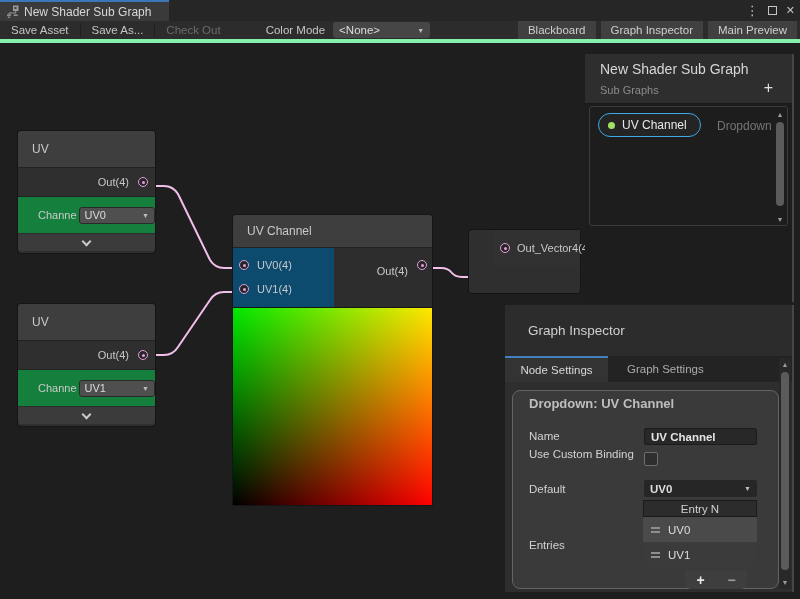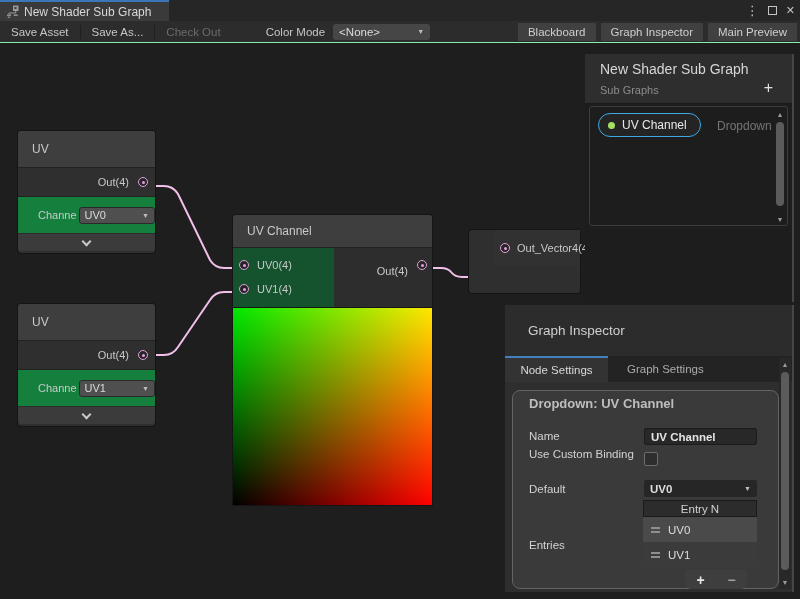--- a/index.html
+++ b/index.html
@@ -12,21 +12,21 @@
   .tab { position:absolute; left:0; top:0; width:169px; height:21px; background:#3A3A3A;
          border-top:2px solid #3C76B8; display:flex; align-items:center; padding-left:6px; }
   .tab-label { font-size:12px; color:#D8D8D8; margin-left:5px; white-space:nowrap; }
   .win-controls { position:absolute; right:5px; top:0; height:21px; display:flex; align-items:center; gap:9px; }
   .win-menu { color:#C4C4C4; font-size:13px; line-height:21px; }
   .win-max { width:9px; height:9px; border:1.5px solid #C4C4C4; }
   .win-close { color:#C4C4C4; font-size:11px; }
 
   
   .toolbar { position:absolute; left:0; top:21px; width:800px; height:22px; background:#2C2C2C;
-             border-bottom:1px solid #86efac; display:flex; align-items:center;
+             border-bottom:4px solid #86efac; display:flex; align-items:center;
              font-size:11.5px; color:#C6C6C6; z-index:6; }
   .tbtn { padding:0 11px; height:100%; display:flex; align-items:center; white-space:nowrap; }
   .tsep { width:1px; height:14px; background:#1F1F1F; }
   .disabled { color:#6B6B6B; }
   .cm-label { margin-left:34px; white-space:nowrap; }
   .dd { background:#464646; border-radius:3px; display:flex; align-items:center;
         justify-content:space-between; color:#DCDCDC; }
   .dd-toolbar { margin-left:8px; width:97px; height:16px; padding:0 6px; font-size:11.5px; }
   .dd-arrow { font-size:7px; color:#BDBDBD; }
   .panel-btn { background:#404040; height:18px; padding:0 10px; display:flex; align-items:center;
@@ -61,21 +61,21 @@
   .node-dd { width:79px; height:17px; background:#4F4F4F; border:1px solid #2A2A2A;
              font-size:11px; padding:0 5px; }
   .collapse-row { height:18px; background:#3B3B3B; border-top:1px solid #2D2D2D;
                   display:flex; align-items:center; justify-content:center; border-radius:0 0 3px 3px; }
   .chev { width:7px; height:7px; border-right:2px solid #C9C9C9; border-bottom:2px solid #C9C9C9;
           transform:rotate(45deg); margin-top:-3px; }
 
   #node-uvch { left:233px; top:215px; width:199px; height:93px; }
   #node-uvch .node-title { height:33px; }
   .uvch-body { display:flex; height:59px; }
-  .in-col { width:101px; background:#14532d; padding-top:5px; }
+  .in-col { width:101px; background:#0c4a6e; padding-top:5px; }
   .in-row { position:relative; height:24px; font-size:11px; color:#C9C9C9;
             display:flex; align-items:center; padding-left:24px; }
   .in-row .port { left:6px; top:50%; margin-top:-5px; }
   .out-col { flex:1; background:#2D2D2D; position:relative; }
   .out-col .out-label { right:24px; top:17px; transform:none; }
   .out-col .port { right:5px; top:12px; }
   .preview { position:absolute; left:233px; top:308px; width:199px; height:197px; z-index:2;
              background-image:linear-gradient(to top,#000,#00E800), linear-gradient(to right,#000,#FF0000);
              background-blend-mode:screen; box-shadow:0 0 0 1px #151515; }
 

